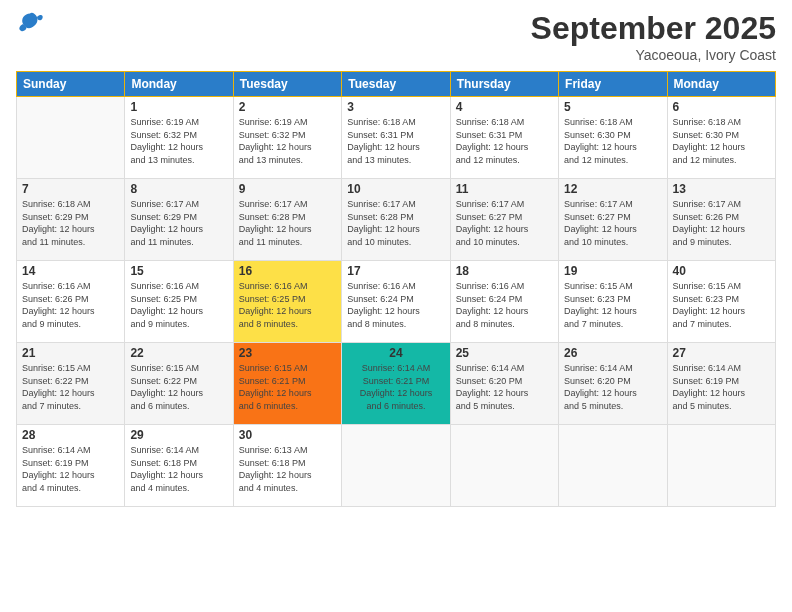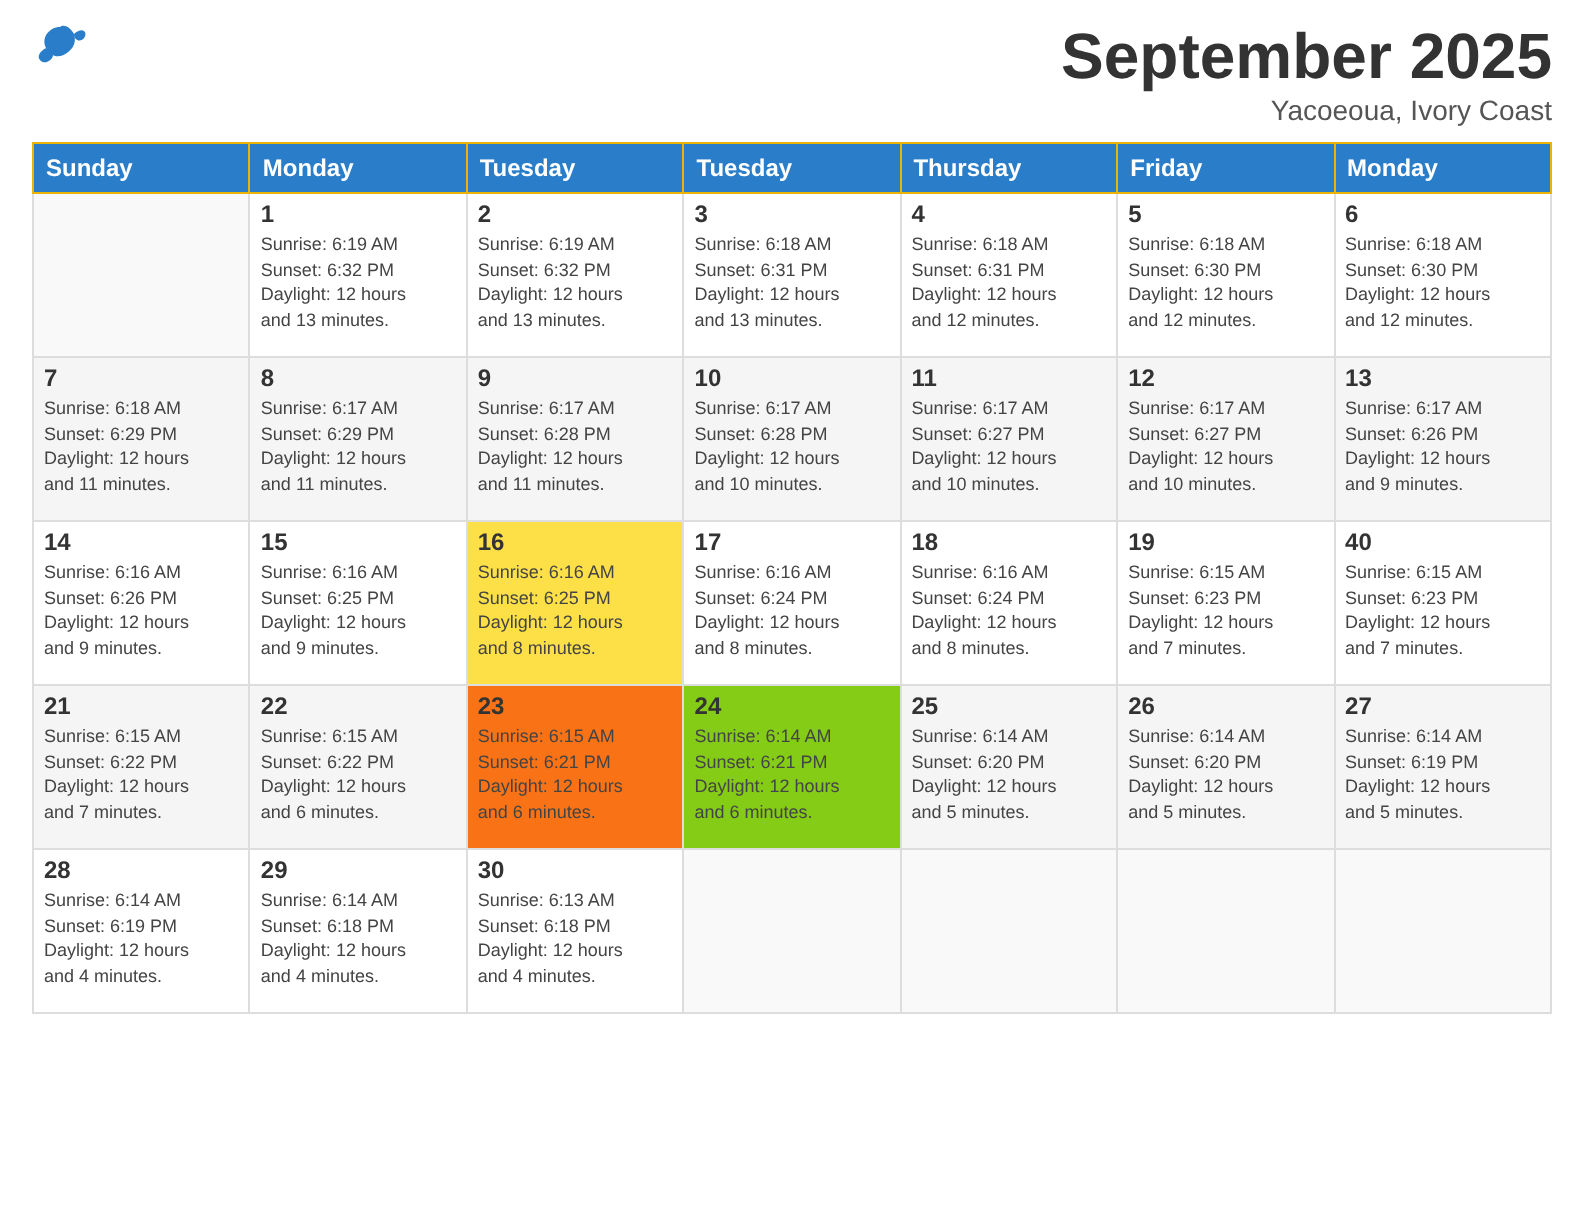--- a/index.html
+++ b/index.html
@@ -222,21 +222,21 @@
             <div class="day-info">Sunrise: 6:15 AM<br>Sunset: 6:22 PM<br>Daylight: 12 hours<br>and 7 minutes.</div>
           </td>
           <td style="background: rgb(245, 245, 245);">
             <span class="day-number">22</span>
             <div class="day-info">Sunrise: 6:15 AM<br>Sunset: 6:22 PM<br>Daylight: 12 hours<br>and 6 minutes.</div>
           </td>
           <td style="background: #f97316;">
             <span class="day-number">23</span>
             <div class="day-info">Sunrise: 6:15 AM<br>Sunset: 6:21 PM<br>Daylight: 12 hours<br>and 6 minutes.</div>
           </td>
-          <td style="background: #84cc16;">
+          <td style="background: #14b8a6; text-align: center;">
             <span class="day-number">24</span>
             <div class="day-info">Sunrise: 6:14 AM<br>Sunset: 6:21 PM<br>Daylight: 12 hours<br>and 6 minutes.</div>
           </td>
           <td style="background: rgb(245, 245, 245);">
             <span class="day-number">25</span>
             <div class="day-info">Sunrise: 6:14 AM<br>Sunset: 6:20 PM<br>Daylight: 12 hours<br>and 5 minutes.</div>
           </td>
           <td style="background: rgb(245, 245, 245);">
             <span class="day-number">26</span>
             <div class="day-info">Sunrise: 6:14 AM<br>Sunset: 6:20 PM<br>Daylight: 12 hours<br>and 5 minutes.</div>

